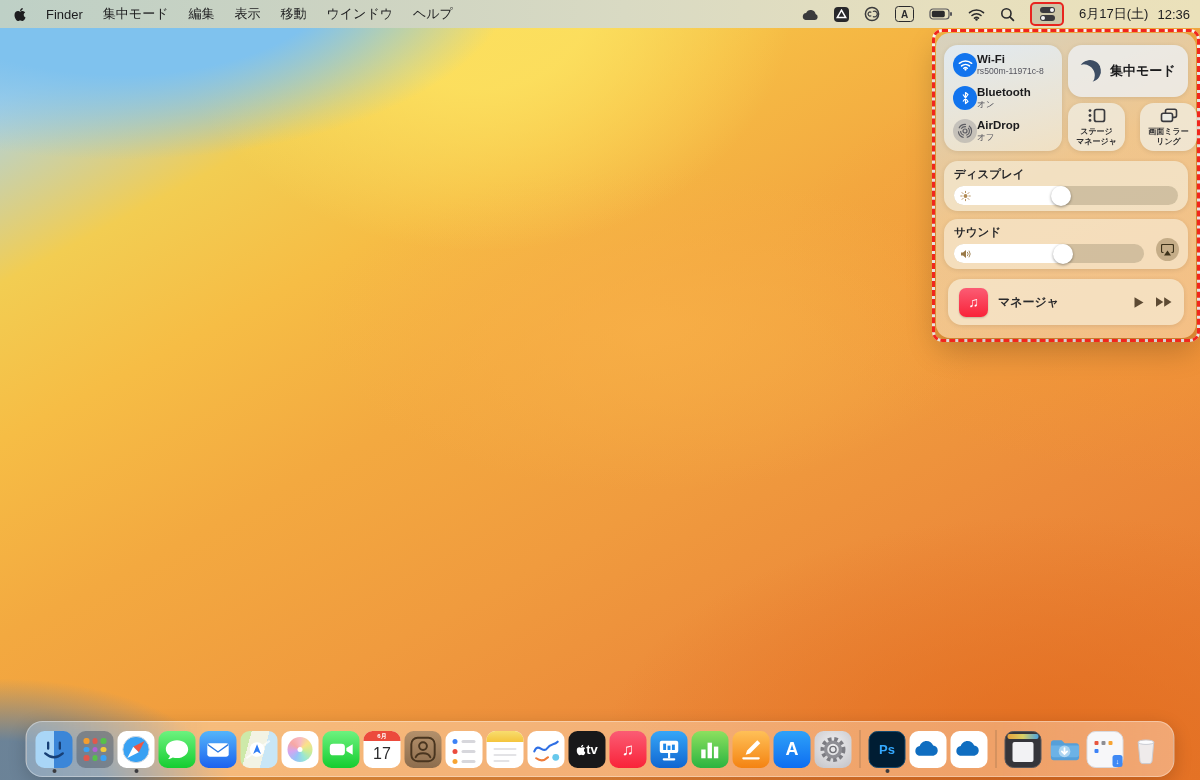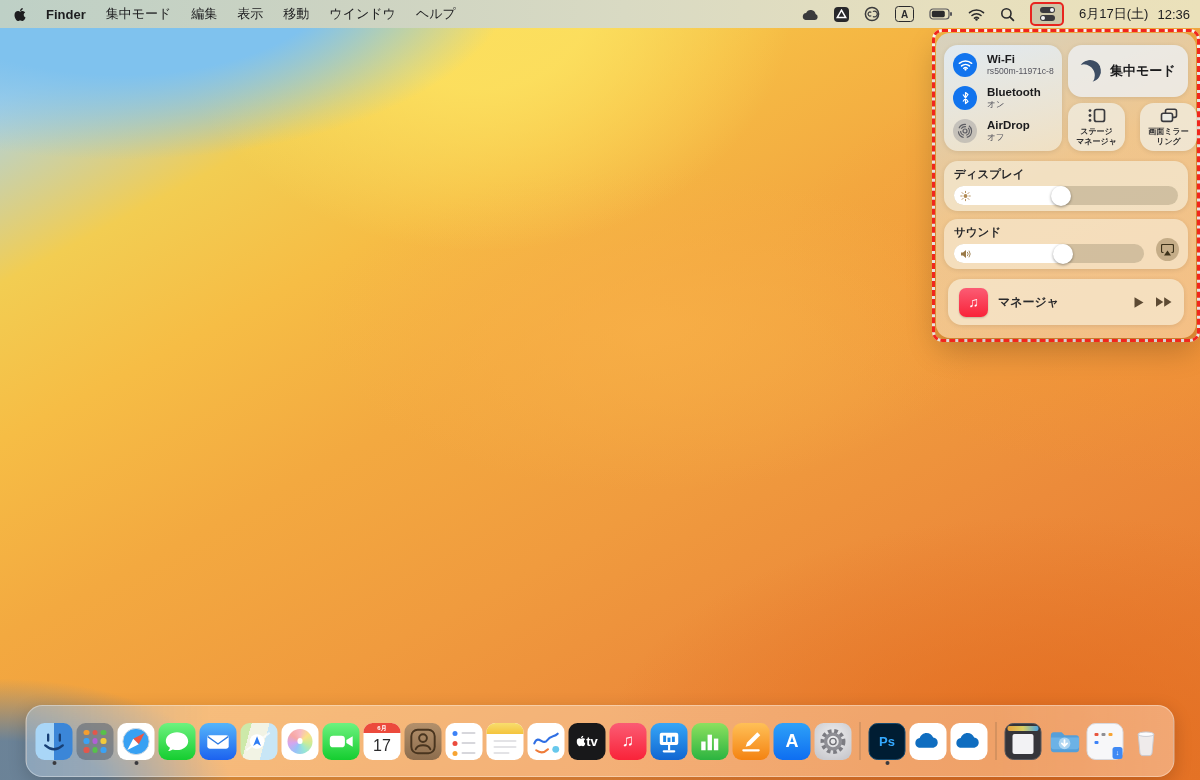--- a/index.html
+++ b/index.html
@@ -17,21 +17,21 @@
       radial-gradient(ellipse 50% 40% at 100% 34%, rgba(243,150,52,.7), rgba(243,150,52,0) 70%),
       linear-gradient(152deg,#8ac6ef 0%,#aed3e3 7%,#f2cd52 20%,#f6bd45 31%,#f3a940 45%,#f09b3e 60%,#ec8b3a 74%,#e97f33 88%,#e77a2f 100%)}
   
   .menubar{position:absolute;top:0;left:0;right:0;height:28px;display:flex;align-items:center;
     padding:0 10px;box-sizing:border-box;font-size:13px;color:#1d1d1f;z-index:30;
     background:linear-gradient(90deg,#bed0c6,#ccd3c2 28%,#d9dac3 52%,#e6dfbe 78%,#ebe1ba)}
   .mb-left{display:flex;align-items:center}
   .apple{display:flex;align-items:center;padding:0 10px 0 4px;cursor:default}
   .apple svg{width:12px;height:15px;fill:#1d1d1f}
   .mb-item{padding:0 10px;white-space:nowrap}
-  .mb-item.bold{font-weight:700}
+  .mb-item.bold{font-weight:400}
   .mb-right{margin-left:auto;display:flex;align-items:center;gap:15px}
   .mi{display:flex;align-items:center}
   .mi svg{display:block}
   .ime{width:17px;height:14px;border:1.6px solid #2a2a2c;border-radius:3.5px;display:flex;
        align-items:center;justify-content:center;font-size:10px;font-weight:700;color:#2a2a2c}
   .tri-app{width:15px;height:15px;background:#28282b;border-radius:4px;display:flex;align-items:center;justify-content:center}
   .ccbtn{display:flex;align-items:center;justify-content:center;width:30px;height:20px;
          border:2px solid #e8251f;border-radius:5px;background:rgba(70,70,70,.16)}
   .ccpills{display:flex;flex-direction:column;gap:2px}
   .ccpill{width:15px;height:6px;border-radius:3px;background:#3a3a3e;position:relative}
@@ -42,21 +42,21 @@
   
   .cc-annot{position:absolute;left:933px;top:30px;width:266px;height:311px;z-index:20}
   .cc-annot::before{content:"";position:absolute;inset:-1px;border:3px solid rgba(255,255,255,.95);border-radius:10px}
   .cc-annot::after{content:"";position:absolute;inset:-1px;border:3px dashed #f1261d;border-radius:10px}
   .cc-panel{position:absolute;inset:3px;border-radius:14px;
     background:linear-gradient(155deg,rgba(203,222,240,.72),rgba(238,221,190,.62) 45%,rgba(246,214,173,.66));
     box-shadow:0 12px 30px rgba(0,0,0,.22)}
   .card{position:absolute;border-radius:14px;box-shadow:0 1px 5px rgba(0,0,0,.10);box-sizing:border-box}
   .conn{left:8px;top:12px;width:118px;height:106px;padding:8px 9px;display:flex;flex-direction:column;justify-content:space-between;
         background:linear-gradient(165deg,rgba(226,237,248,.88),rgba(241,230,206,.82))}
-  .conn-row{display:flex;align-items:center;gap:10px;cursor:default}
+  .conn-row{display:flex;align-items:center;gap:0;cursor:default}
   .cico{width:24px;height:24px;border-radius:50%;display:flex;align-items:center;justify-content:center;flex:none}
   .cico.blue{background:#1274ee}
   .cico.gray{background:rgba(130,130,138,.35)}
   .ctxt{display:flex;flex-direction:column;min-width:0}
   .t1{font-size:11.5px;font-weight:700;color:#1b1b1d;line-height:1.15}
   .t2{font-size:8.6px;color:#55555e;line-height:1.2;white-space:nowrap}
   .focus{left:132px;top:12px;width:120px;height:52px;display:flex;align-items:center;gap:9px;padding:0 11px;
          background:rgba(237,241,245,.78)}
   .moon{width:22px;height:22px;border-radius:50%;flex:none;background:transparent;
         box-shadow:inset -7px 3px 0 0 #3d4d63;transform:rotate(-12deg)}
@@ -79,22 +79,22 @@
   .airplay{position:absolute;right:9px;bottom:8px;width:23px;height:23px;border-radius:50%;
            background:rgba(118,94,52,.38);display:flex;align-items:center;justify-content:center}
   .music{left:12px;top:246px;width:236px;height:46px;display:flex;align-items:center;gap:10px;padding:0 11px;
          background:rgba(246,232,208,.76)}
   .m-ico{width:29px;height:29px;border-radius:7px;background:linear-gradient(180deg,#fb5c74,#f92339);
          color:#fff;font-size:14px;display:flex;align-items:center;justify-content:center;flex:none;
          box-shadow:0 1px 2px rgba(0,0,0,.2)}
   .m-label{flex:1;font-size:12px;font-weight:600;color:#2a2a2c}
   .m-play,.m-ff{display:flex;align-items:center;cursor:default}
   
-  .dock{position:absolute;left:50%;bottom:3px;transform:translateX(-50%);display:flex;align-items:center;gap:4px;
-        padding:16px 9px;border-radius:17px;z-index:25;
+  .dock{position:absolute;left:50%;bottom:3px;transform:translateX(-50%);display:flex;align-items:flex-end;gap:4px;
+        padding:8px 9px;border-radius:17px;z-index:25;
         background:linear-gradient(90deg,rgba(168,192,214,.55),rgba(255,232,208,.42) 16%,rgba(255,228,200,.42) 84%,rgba(255,220,194,.5));
         border:1px solid rgba(255,255,255,.35);box-shadow:0 5px 18px rgba(0,0,0,.18)}
   .dock-item{position:relative;width:37px;height:37px;border-radius:9px;flex:none}
   .dock-item svg{position:absolute;inset:0;width:100%;height:100%}
   .fill{position:absolute;inset:0;border-radius:inherit;box-sizing:border-box}
   .gl{position:absolute;inset:0;display:flex;align-items:center;justify-content:center}
   .run-dot{position:absolute;left:50%;bottom:-5px;width:4px;height:4px;border-radius:50%;
            background:#3a3a3e;transform:translateX(-50%)}
   .dock-sep{width:1px;height:38px;background:rgba(70,60,50,.3);margin:0 4px;flex:none}
   .lp-grid{position:absolute;inset:7px;display:grid;grid-template-columns:repeat(3,1fr);gap:3px}

